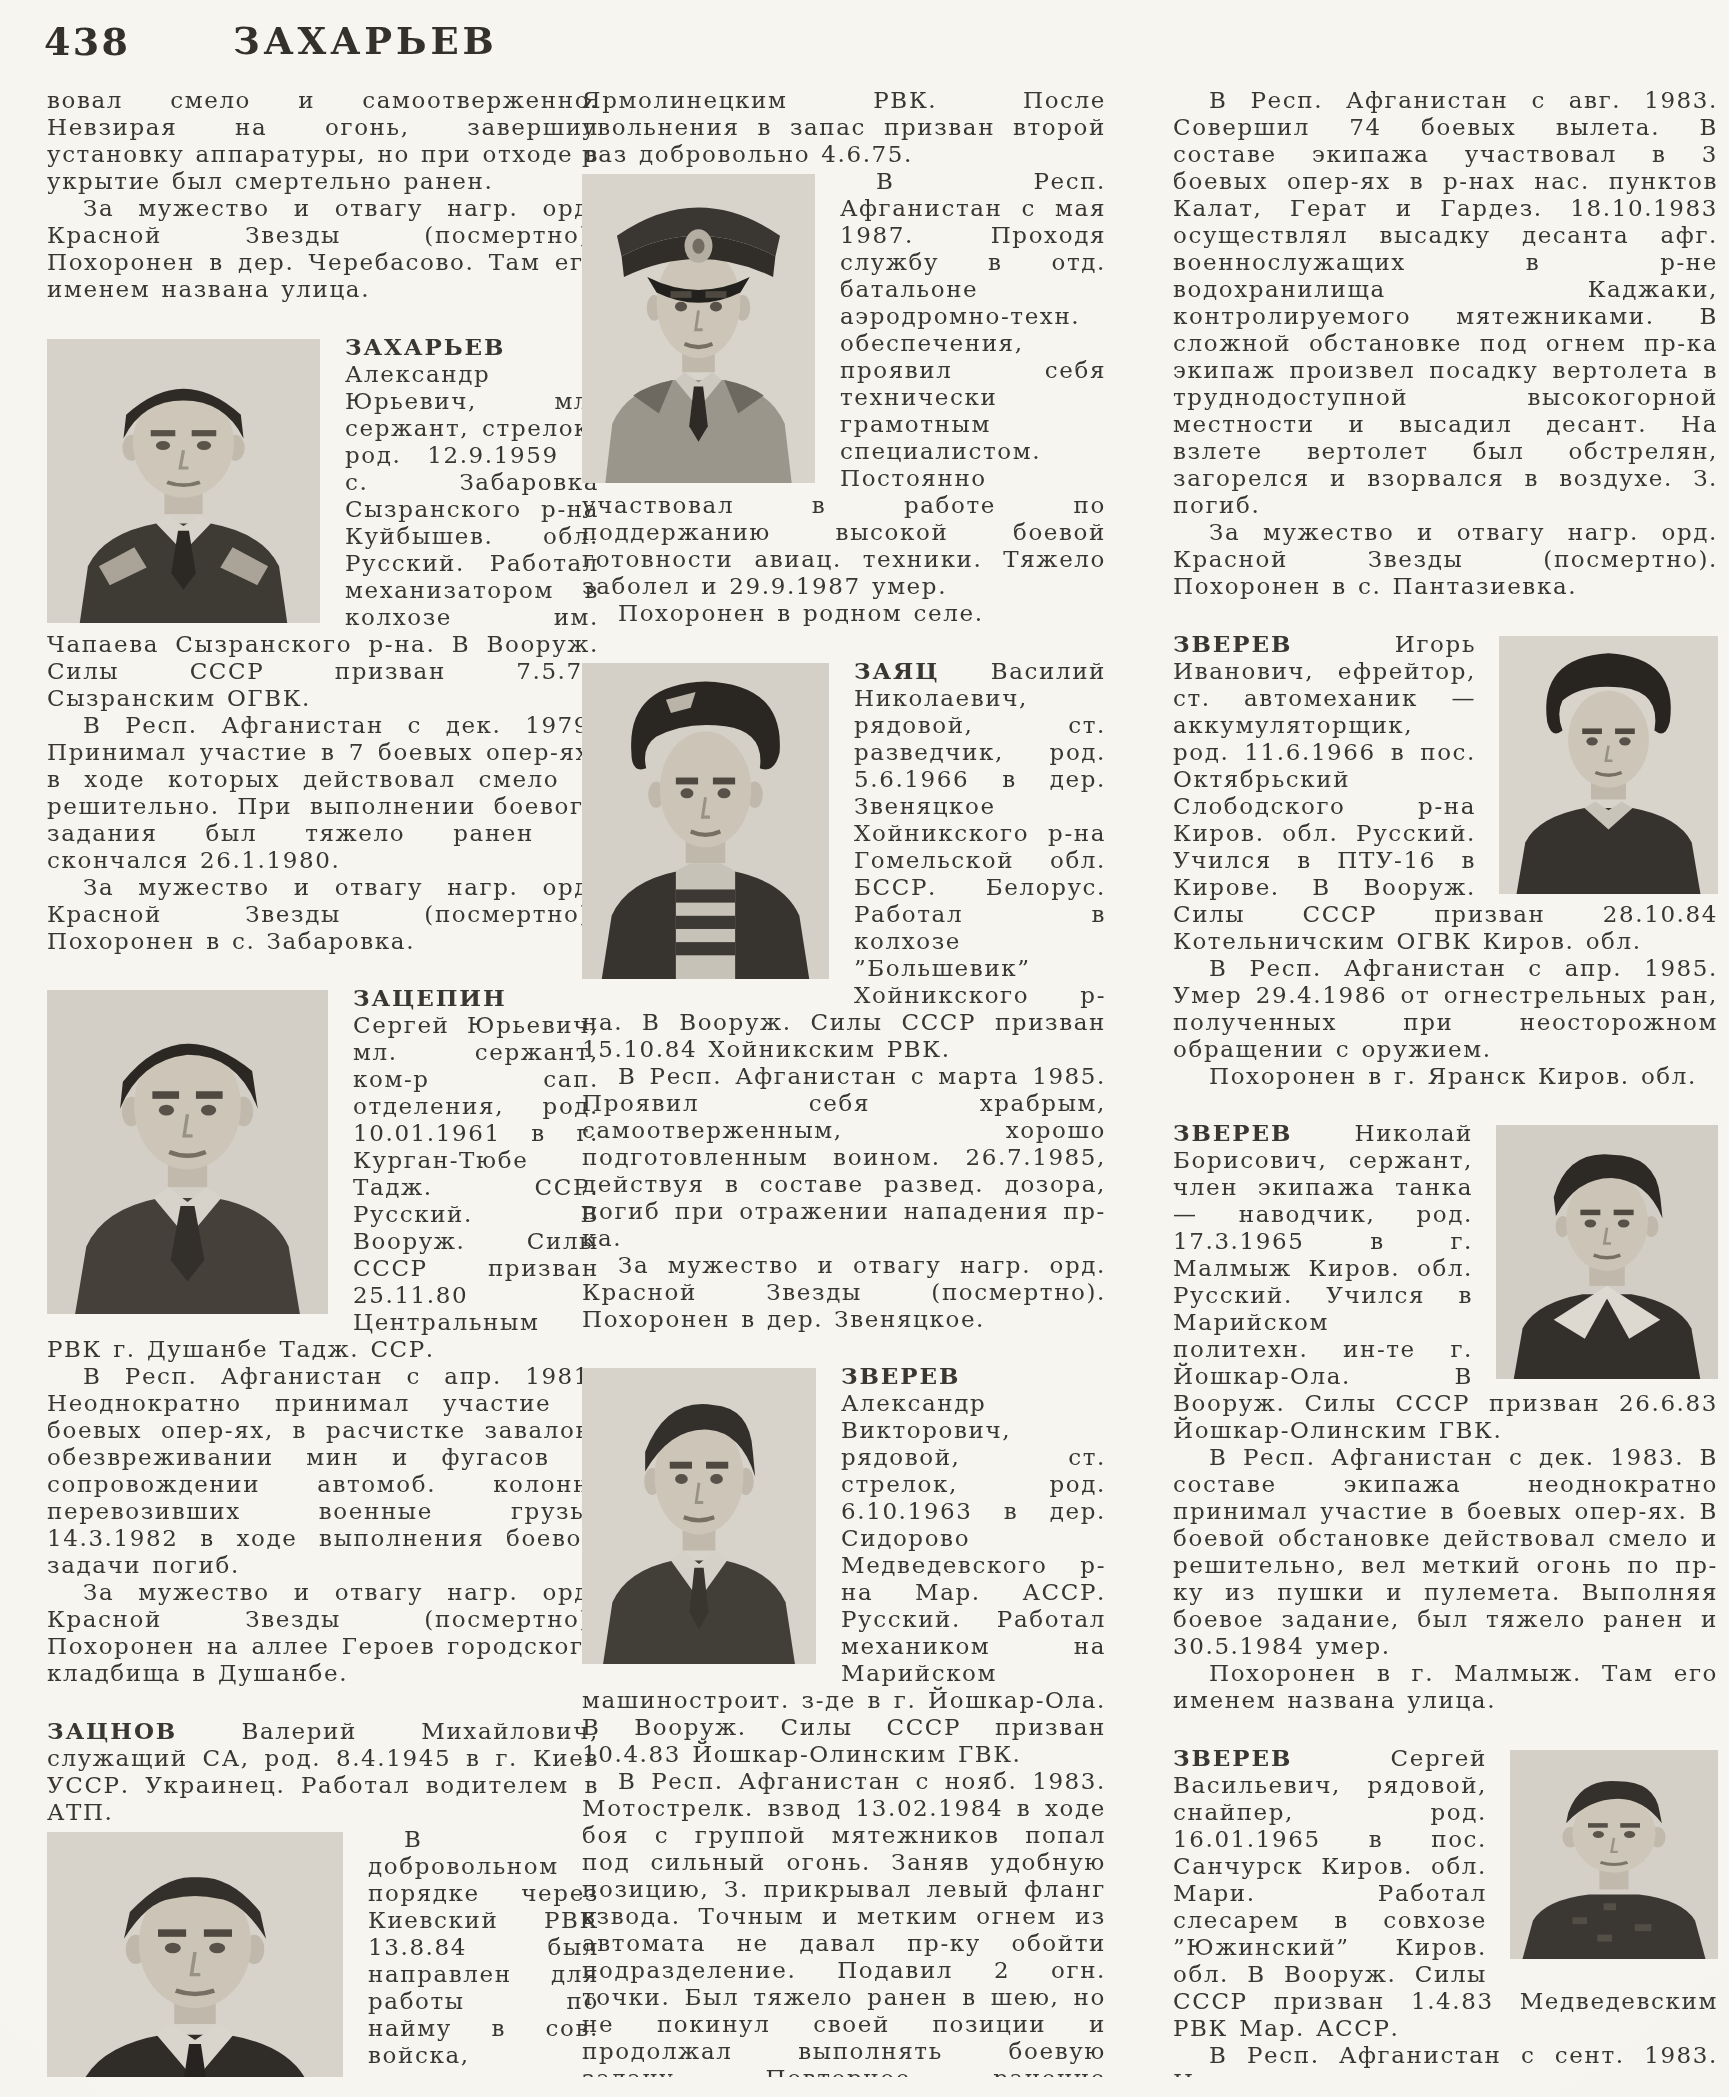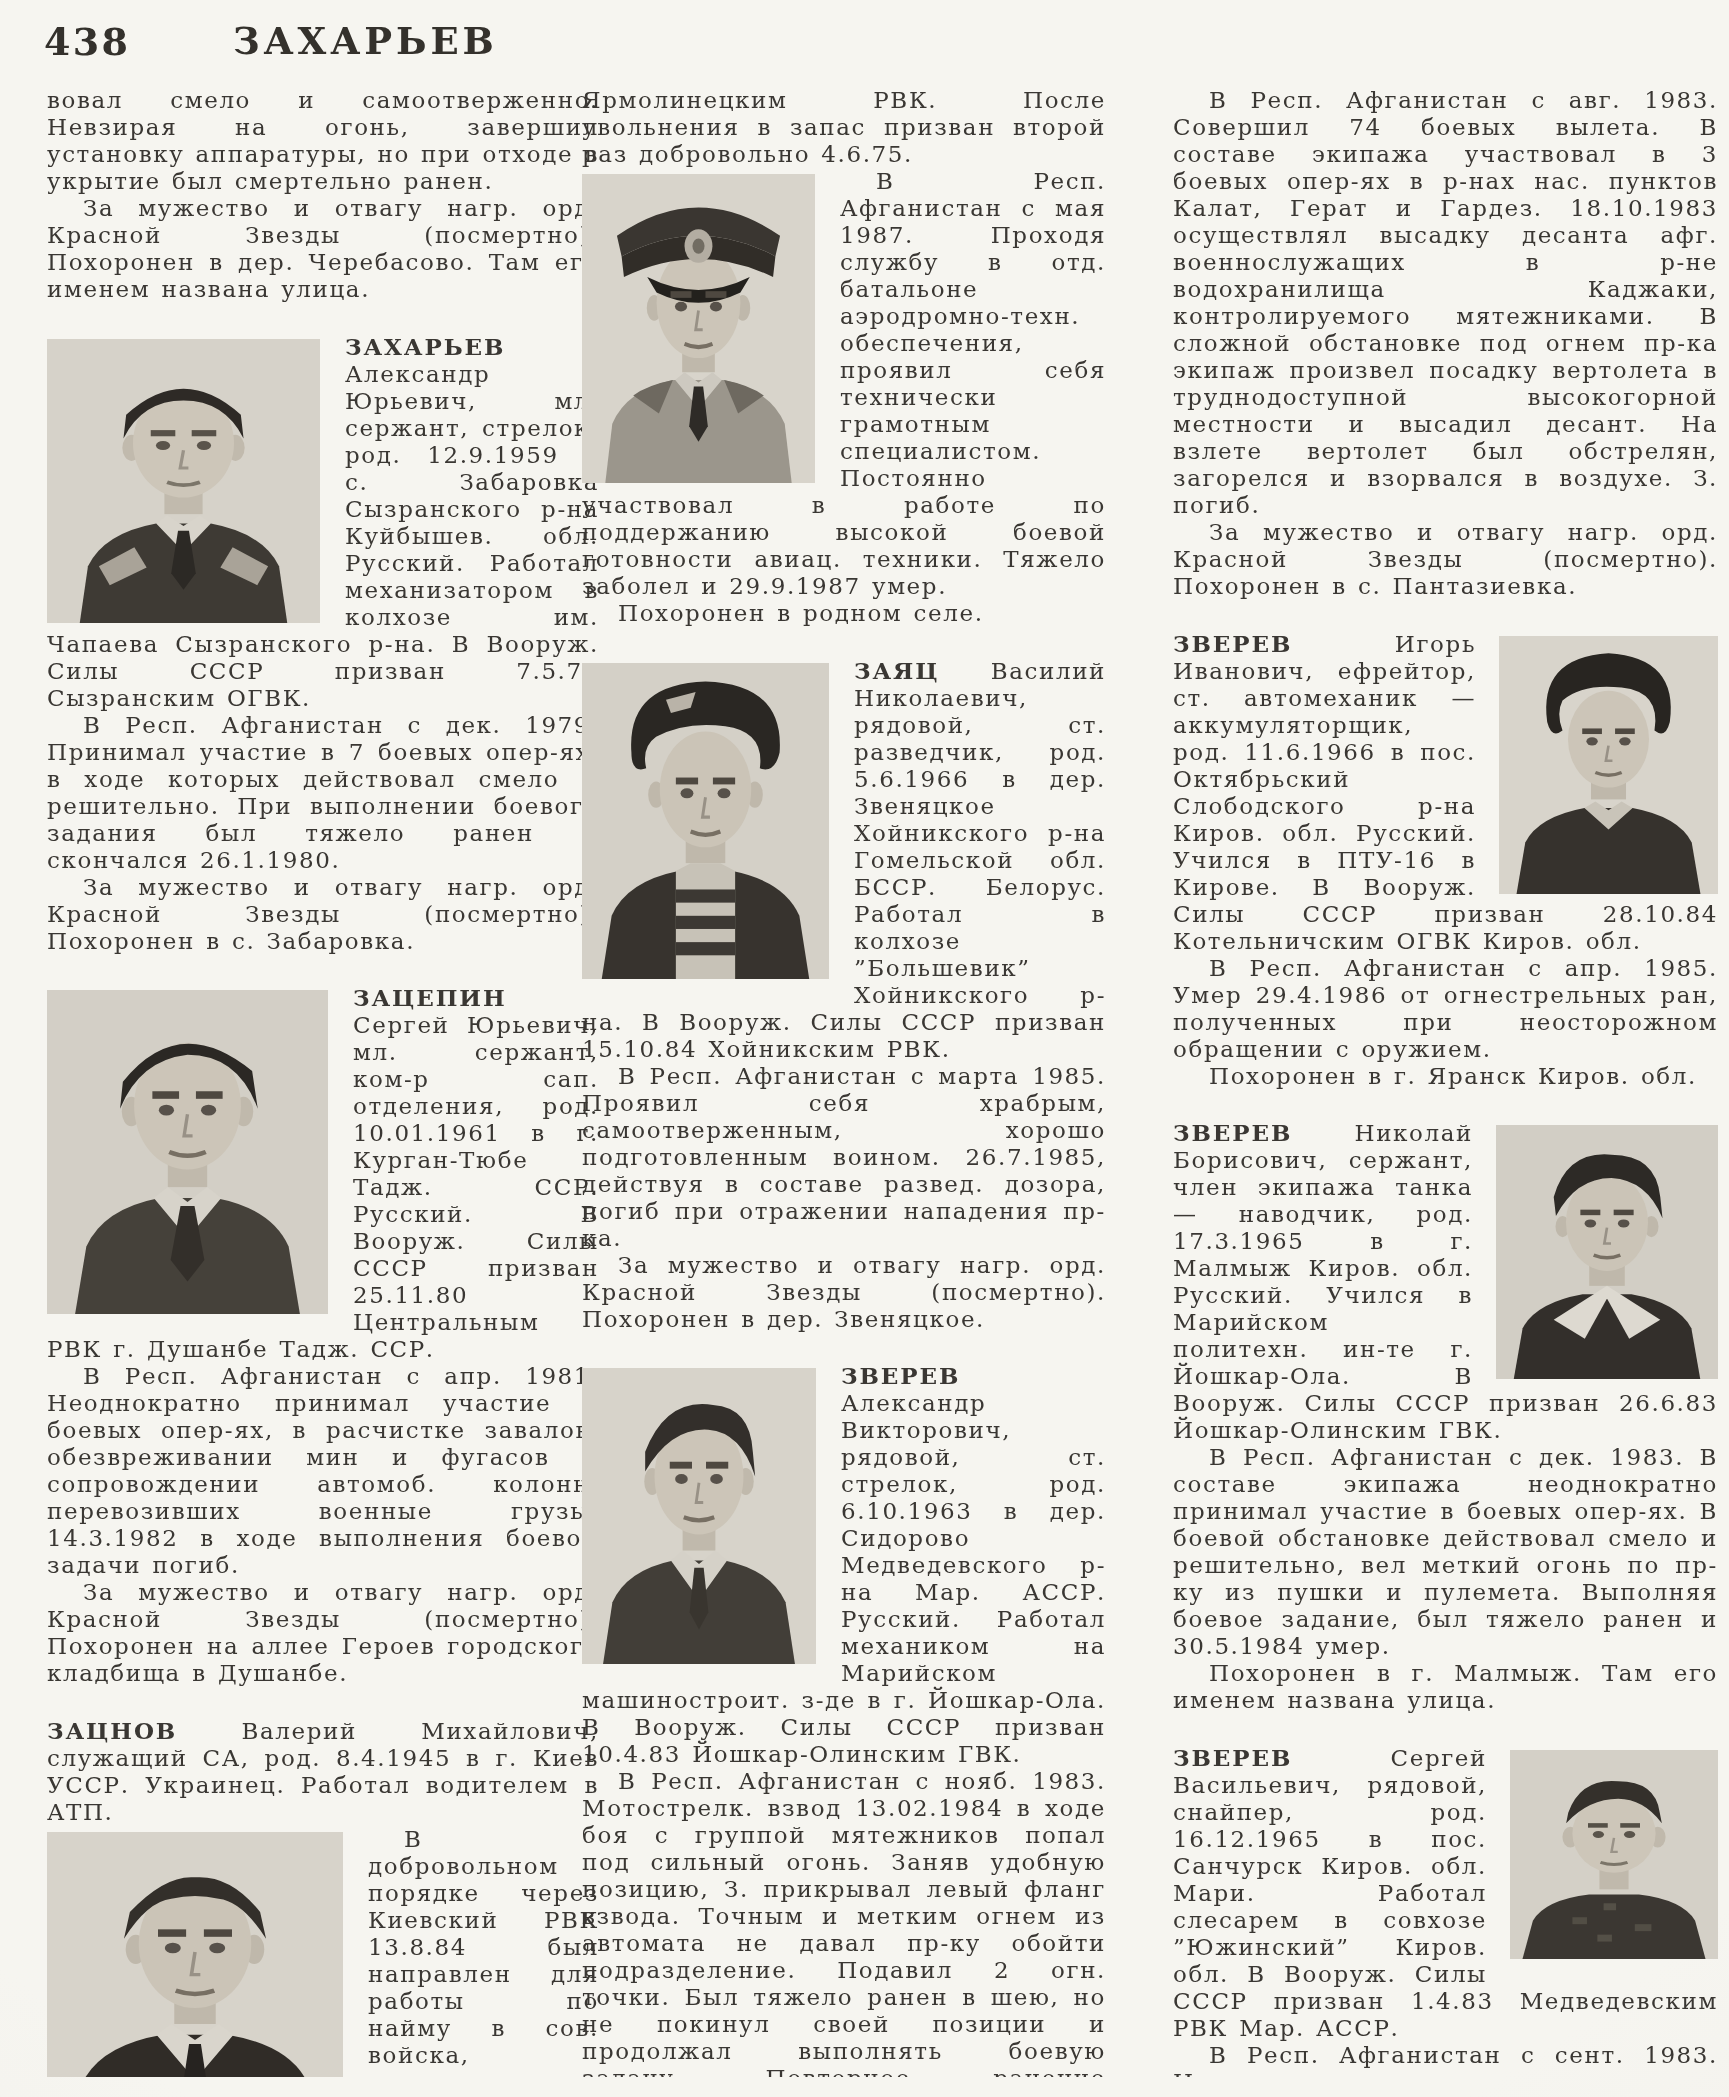--- a/index.html
+++ b/index.html
@@ -324,21 +324,21 @@
           <path d="M28 36 Q34 16 52 18 Q70 18 72 36 L73 42 Q64 28 52 28 Q38 28 27 42 Z" fill="#34302b"></path>
           <rect x="37.5" y="42" width="9.5" height="2.6" fill="#555047"></rect>
           <rect x="53" y="42" width="9.5" height="2.6" fill="#555047"></rect>
           <ellipse cx="42.5" cy="48.5" rx="2.7" ry="2" fill="#5a544b"></ellipse>
           <ellipse cx="57.5" cy="48.5" rx="2.7" ry="2" fill="#5a544b"></ellipse>
           <path d="M50 50.5 L48.8 58.5 L51.8 58.5" fill="none" stroke="#9a9388" stroke-width="1.2"></path>
           <path d="M43.5 64.5 Q50 67 56.5 64.5" fill="none" stroke="#7b7569" stroke-width="1.7"></path>
         </svg>
           </span>
         <b class="surname">ЗВЕРЕВ</b>
-        <span>Сергей Васильевич, рядовой, снайпер, род. 16.12.1965 в пос. Санчурск Киров. обл. Мари. Работал слесарем в совхозе ”Южинский” Киров. обл. В Вооруж. Силы СССР призван 1.4.83 Медведевским РВК Мар. АССР.</span>
+        <span>Сергей Васильевич, рядовой, снайпер, род. 16.01.1965 в пос. Санчурск Киров. обл. Мари. Работал слесарем в совхозе ”Южинский” Киров. обл. В Вооруж. Силы СССР призван 1.4.83 Медведевским РВК Мар. АССР.</span>
       </p>
       <p class="p ind">В Респ. Афганистан с сент. 1983. Неоднократно принимал участие в боевых опер-ях. 13.5.1984 в бою действовал смело и решительно. Погиб сраженный пулей.</p>
 
     </div>
 
   </div>
 </div>
 
 
 </body></html>

